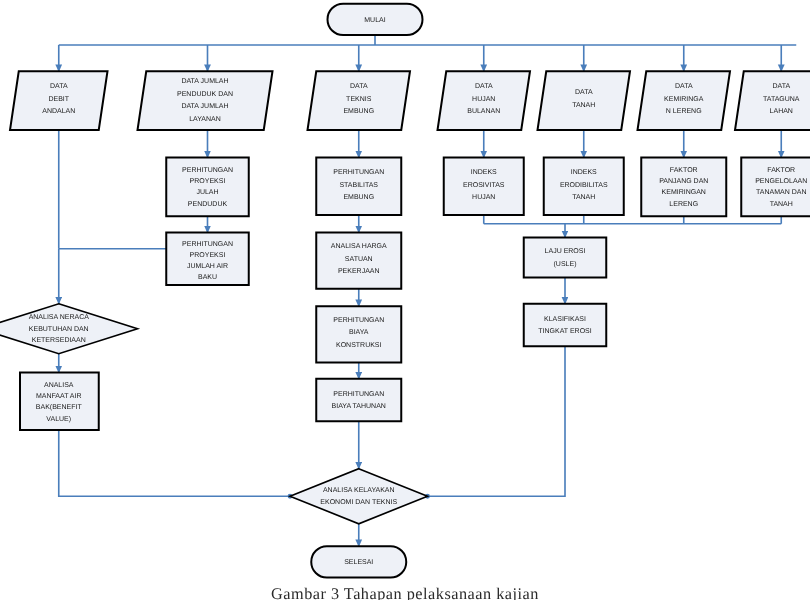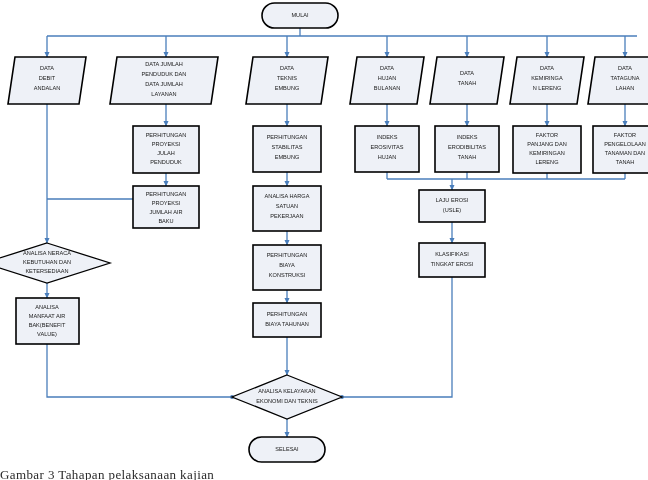--- a/index.html
+++ b/index.html
@@ -53,20 +53,21 @@
   .connector {
     stroke: #4a7ebb;
     stroke-width: 1.3;
     fill: none;
   }
   .caption {
     position: absolute;
     left: 0;
     right: 0;
     bottom: 0;
+    text-align: center;
     font-family: "Liberation Serif", serif;
     font-size: 13px;
     color: #2a2a2a;
     letter-spacing: 0.4px;
     white-space: nowrap;
     line-height: 14px;
     height: 12px;
     overflow: hidden;
   }
 </style>

